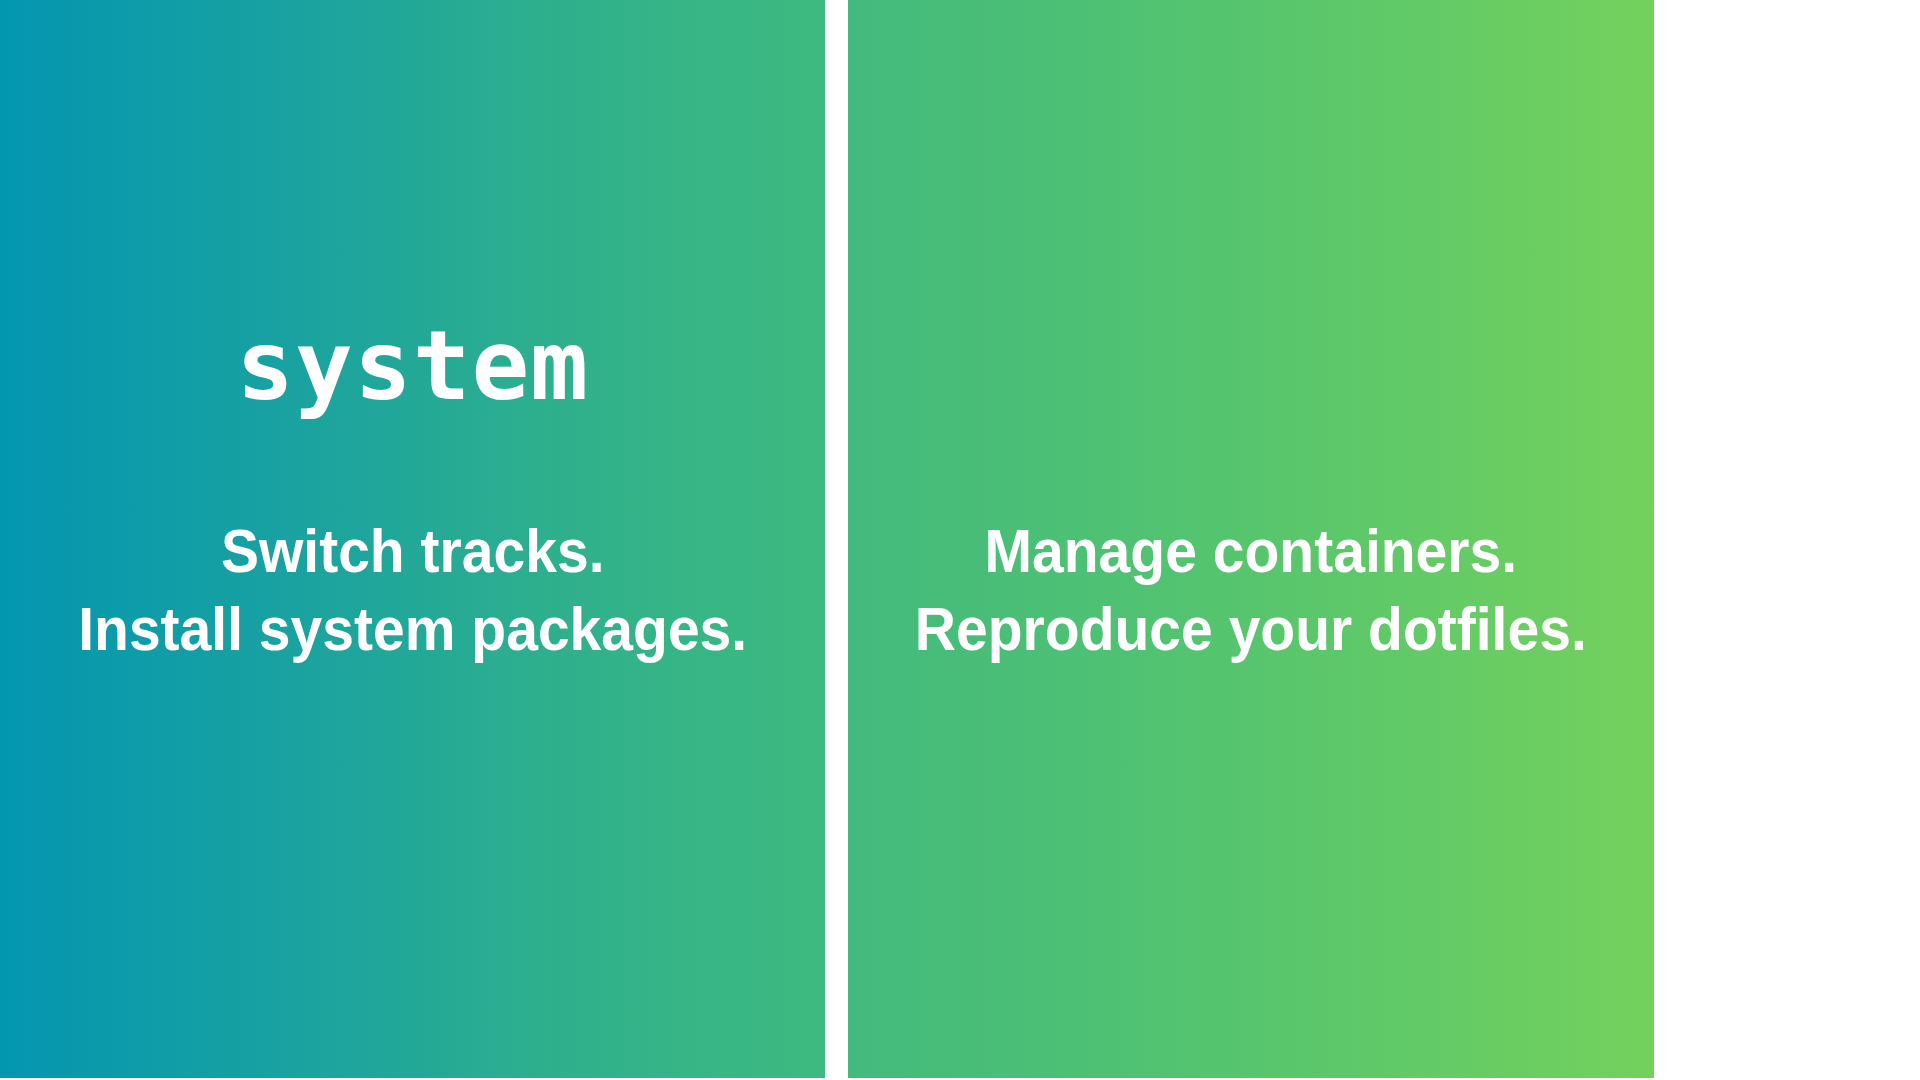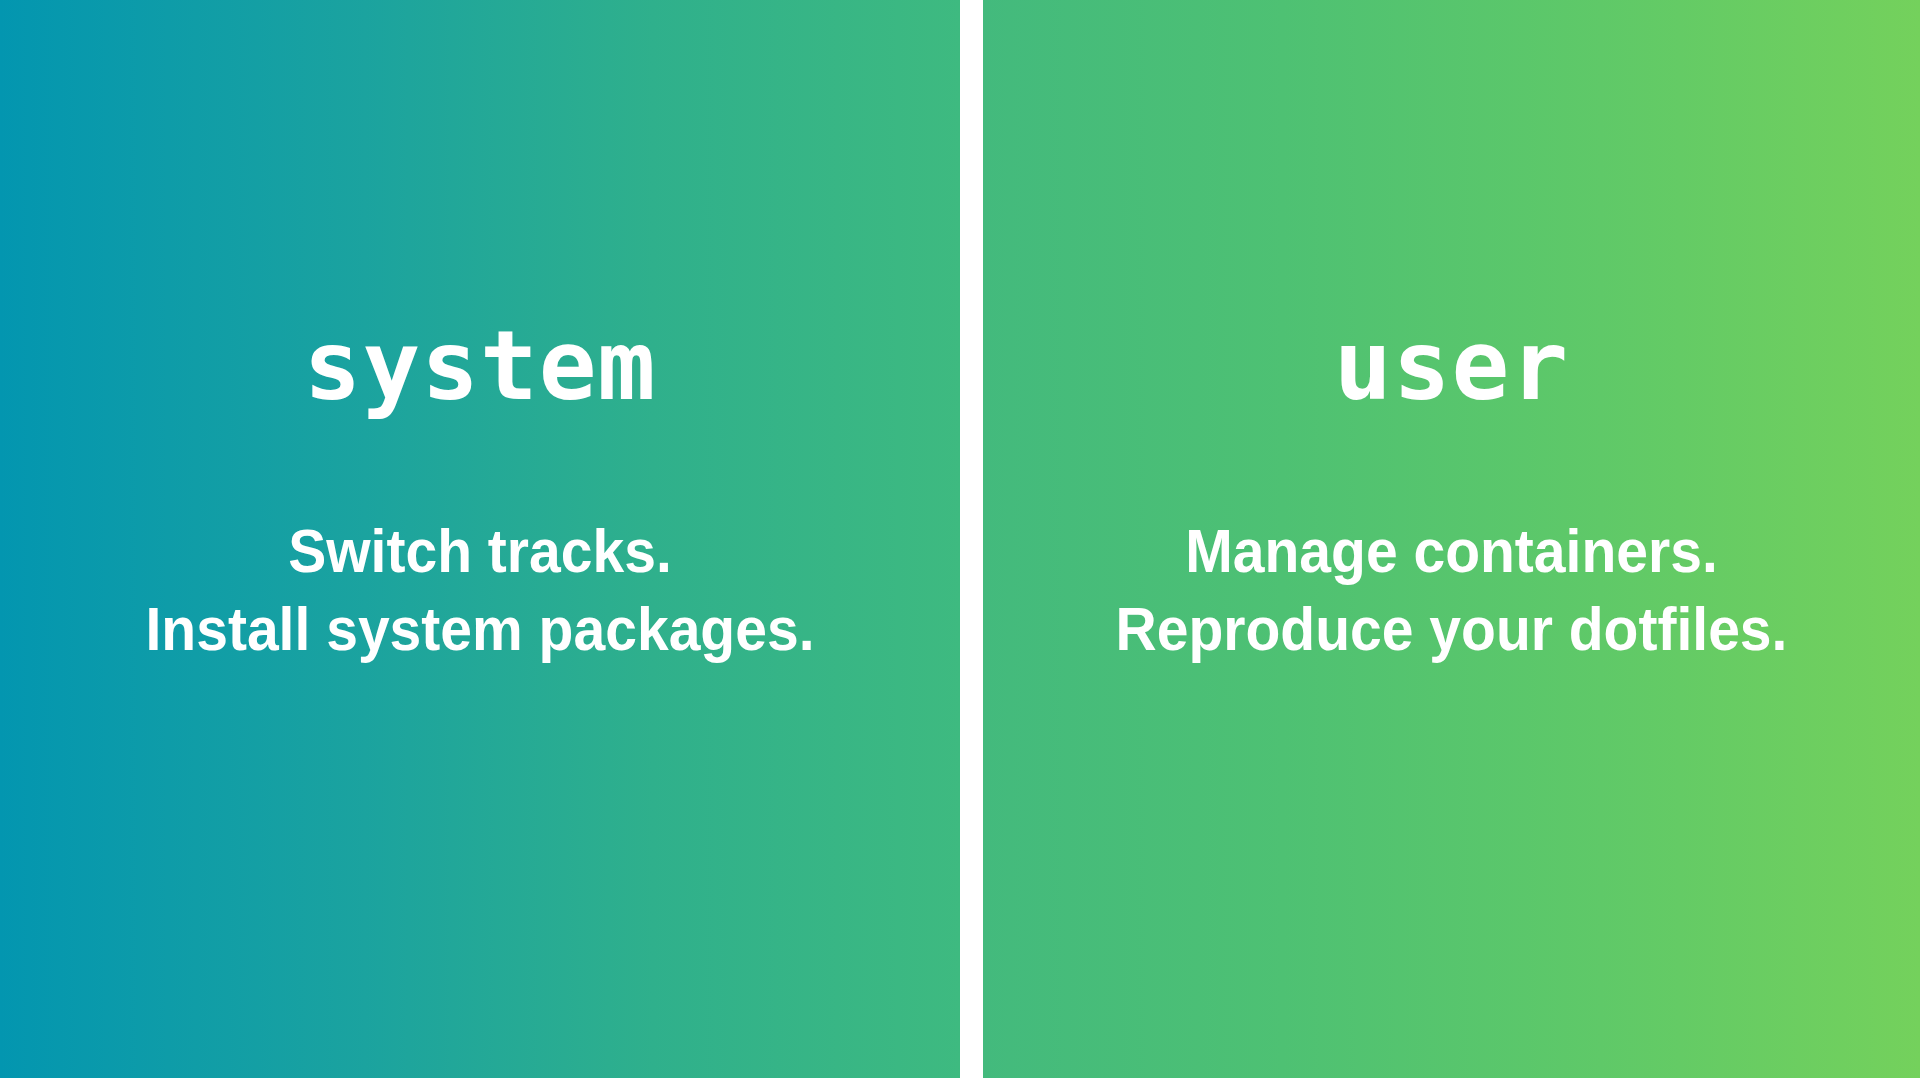--- a/index.html
+++ b/index.html
@@ -7,21 +7,21 @@
     margin: 0;
     padding: 0;
     width: 1920px;
     height: 1080px;
     overflow: hidden;
     background: #ffffff;
   }
 
   #stage {
     position: relative;
-    width: 1920px;
+    width: 1654px;
     height: 1080px;
     background: #ffffff;
     display: flex;
     flex-direction: row;
     align-items: stretch;
   }
 
   .panel {
     position: relative;
     height: 1080px;
@@ -110,21 +110,20 @@
     <h1 class="heading">system</h1>
     <p class="subtitle">
       <span class="subtitle-line">Switch tracks.</span>
       <span class="subtitle-line">Install system packages.</span>
     </p>
   </section>
 
   <div class="divider"></div>
 
   <section class="panel panel-user">
-    <h1 class="heading">user</h1>
     <p class="subtitle">
       <span class="subtitle-line">Manage containers.</span>
       <span class="subtitle-line">Reproduce your dotfiles.</span>
     </p>
   </section>
 
   <div class="bottom-edge"></div>
 </div>
 
 </body></html>

